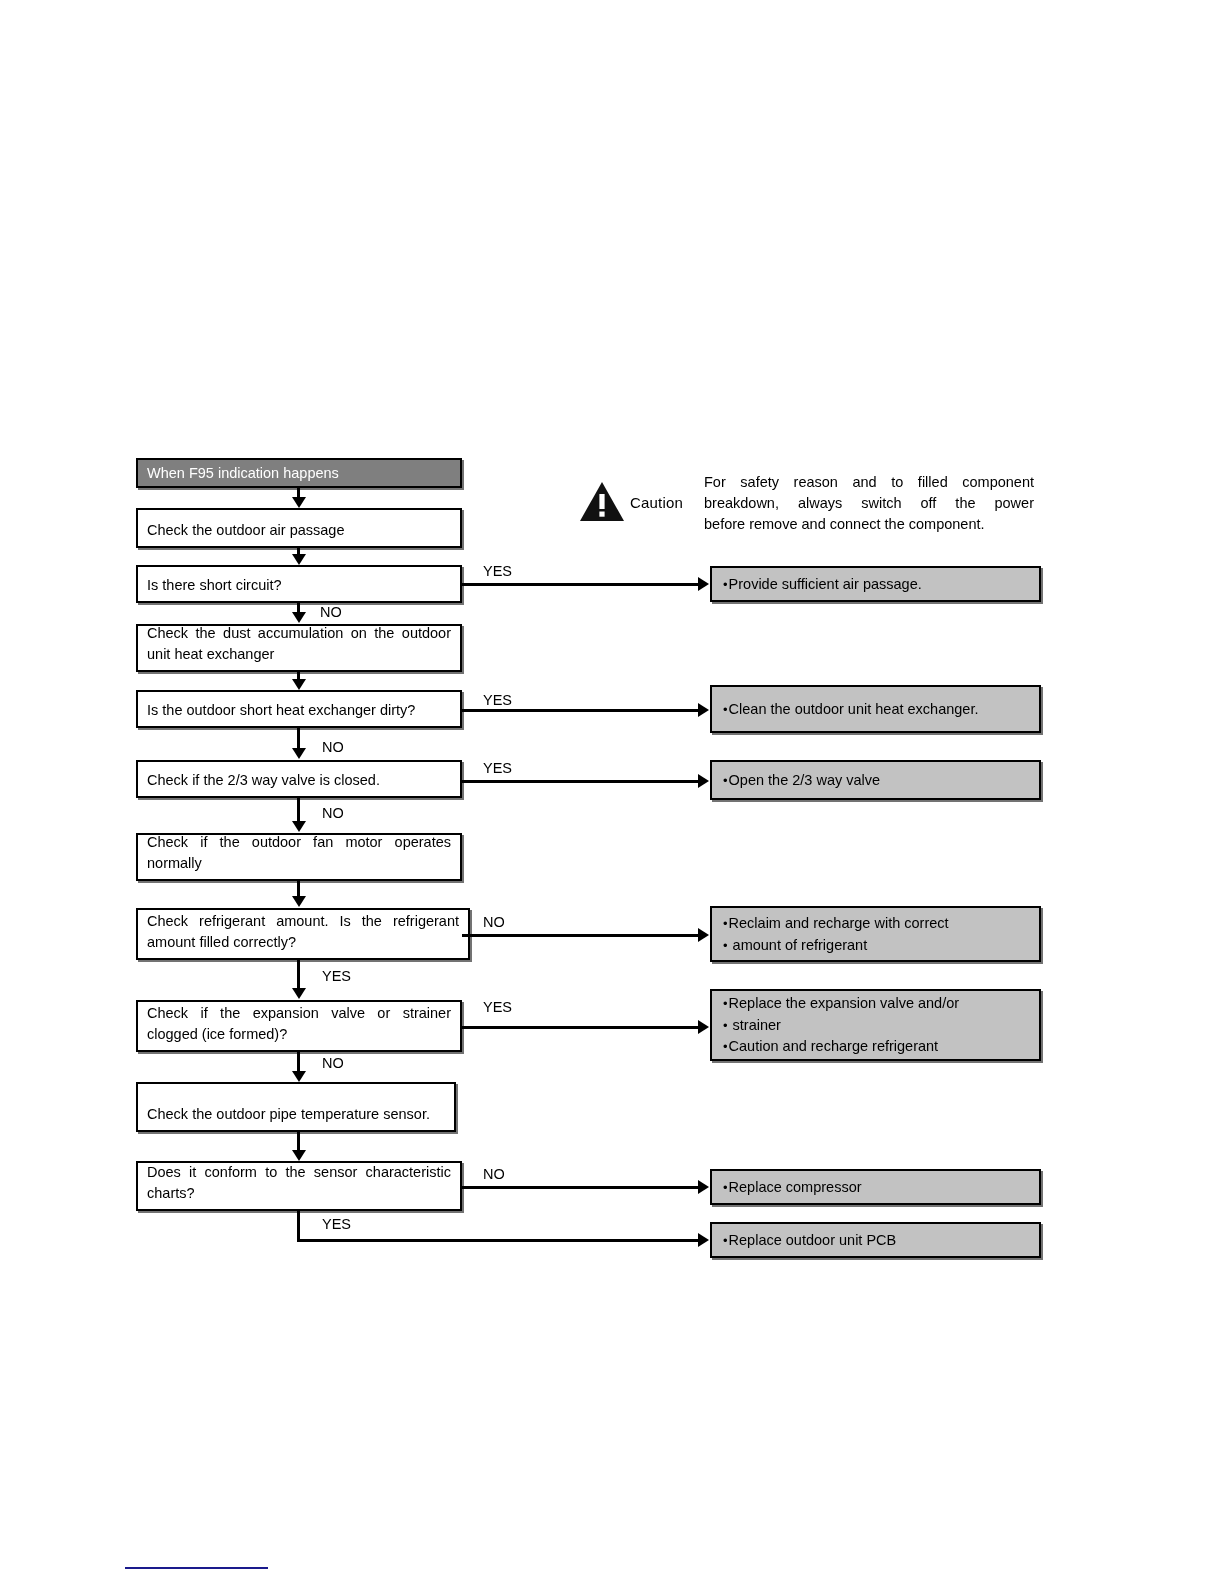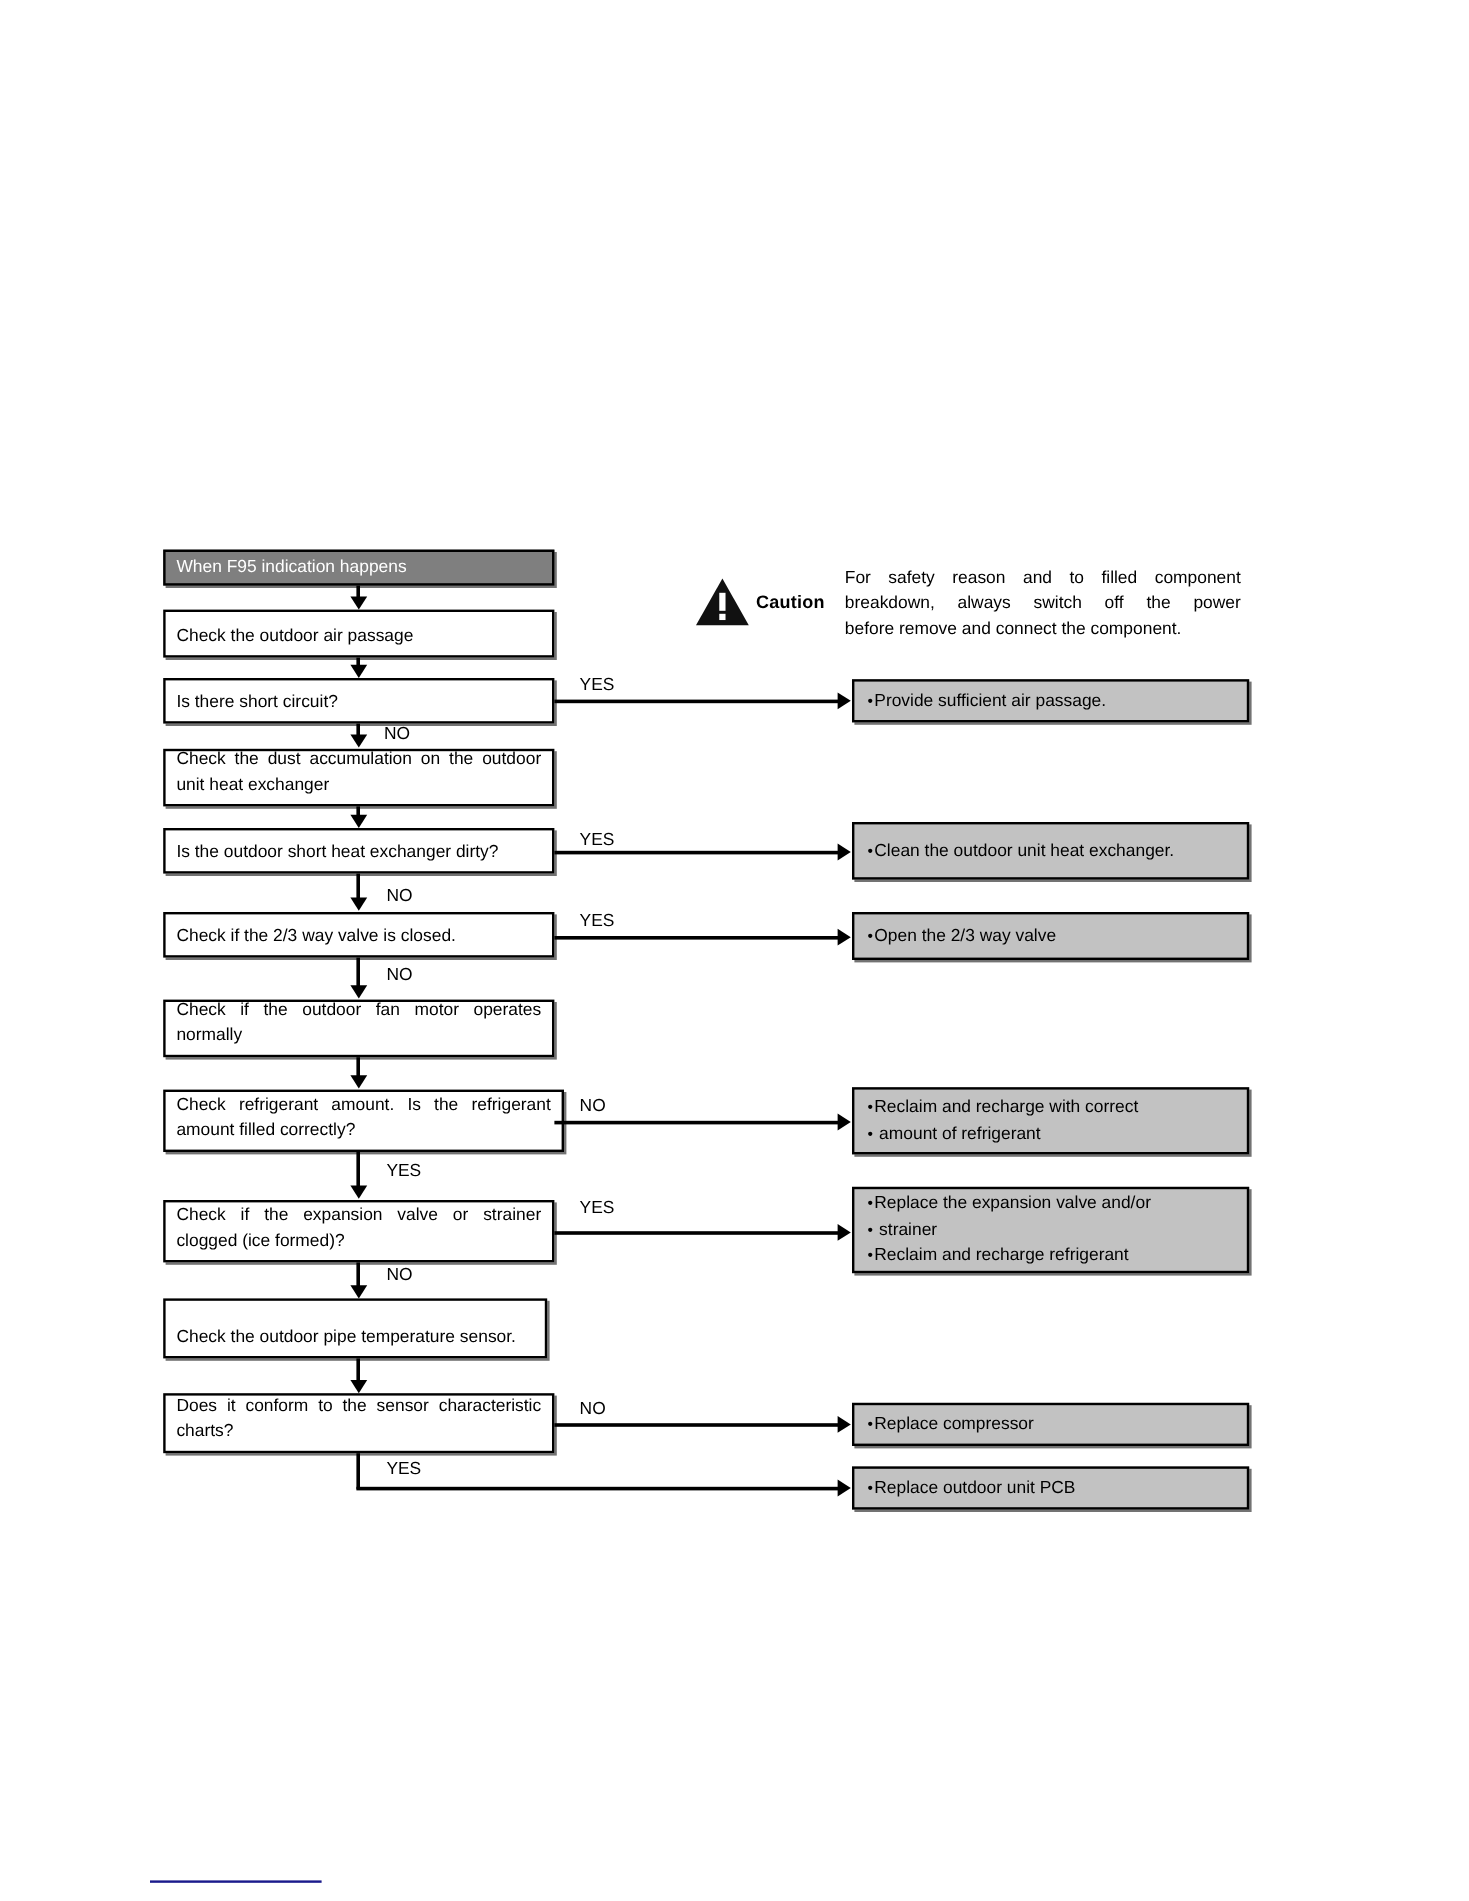--- a/index.html
+++ b/index.html
@@ -100,21 +100,21 @@
     font-size: 14.5px;
     color: #000000;
     white-space: nowrap;
   }
 
   
   #caution-block { position: absolute; }
   .caution-row { display: flex; align-items: center; }
   .caution-word {
     font-size: 15px;
-    font-weight: bold;
+    font-weight: normal;
     color: #000000;
     margin-left: 4px;
     letter-spacing: .2px;
   }
   .caution-text {
     position: absolute;
     font-size: 14.5px;
     line-height: 1.45;
     color: #000000;
     text-align: justify;
@@ -238,21 +238,21 @@
       </li>
     </ul>
   </div>
 
   <div class="action-box" style="left:710px; top:989px; width:331px; height:72px;">
     <ul>
       <li>Replace the expansion valve and/or</li>
       <li style="list-style:none;">
         <span>strainer</span>
       </li>
-      <li>Reclaim and recharge refrigerant</li>
+      <li>Caution and recharge refrigerant</li>
     </ul>
   </div>
 
   <div class="action-box" style="left:710px; top:1169px; width:331px; height:36px;justify-content:flex-end;">
     <ul>
       <li>Replace compressor</li>
     </ul>
   </div>
 
   <div class="action-box" style="left:710px; top:1222px; width:331px; height:36px;">

